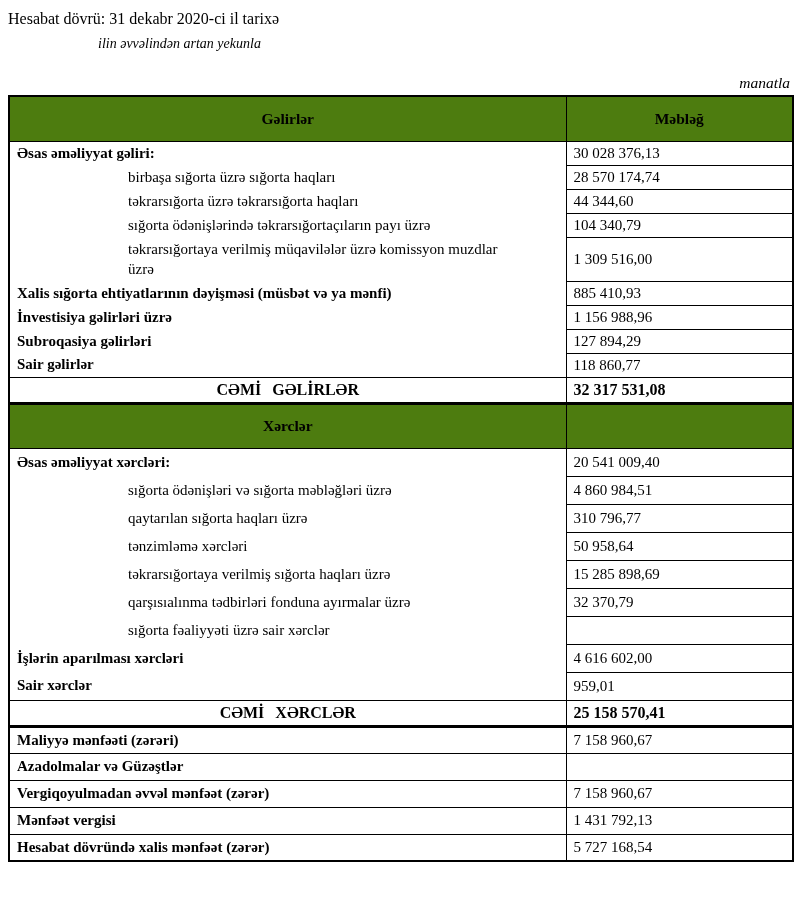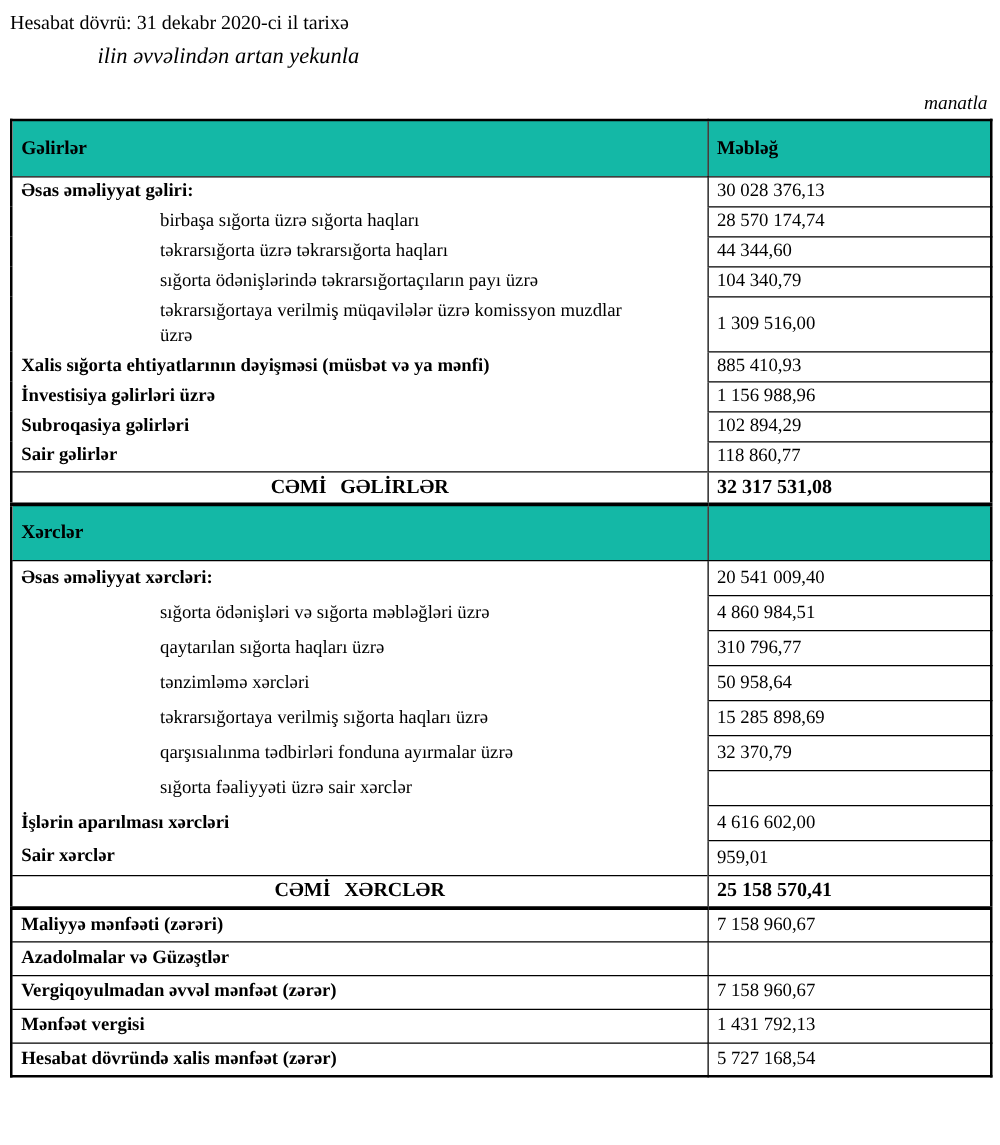--- a/index.html
+++ b/index.html
@@ -4,34 +4,34 @@
 <style>
   * { margin:0; padding:0; box-sizing:border-box; }
   html,body { background:#ffffff; }
   body {
     width:800px; height:916px;
     font-family:"Liberation Serif","DejaVu Serif",serif;
     color:#000; overflow:hidden;
   }
   .page { padding:6px 8px 0 8px; }
   .hline { font-size:16px; line-height:26px; }
-  .subtitle { font-style:italic; font-size:18px; line-height:24px; margin-left:70px; }
+  .subtitle { font-style:italic; font-size:14px; line-height:24px; margin-left:90px; }
   .currency-note { font-style:italic; font-size:15.5px; text-align:right; padding-right:2px; margin-top:18px; margin-bottom:3px; }
 
   table.report {
     width:784px; border-collapse:collapse; table-layout:fixed;
     border:2px solid #000;
   }
   col.c1 { width:557px; }
   col.c2 { width:227px; }
   td { font-size:15px; vertical-align:middle; padding:1px 7px; overflow:hidden; }
 
   tr.ghead td {
-    background:#14b8a6; border:1px solid #000;
-    text-align:left; font-weight:bold; font-size:15.5px; height:45px;
+    background:#4d7c0f; border:1px solid #000;
+    text-align:center; font-weight:bold; font-size:15.5px; height:45px;
   }
   tr.xhead td { border-top:3px solid #000; }
 
   td.lbl { border-right:1px solid #000; }
   td.amt { border:1px solid #000; text-align:left; }
 
   tr.r24 { height:24px; }
   tr.r28 { height:28px; }
   tr.double { height:44px; }
 
@@ -95,21 +95,21 @@
     <tr class="r24">
       <td class="lbl bold">Xalis sığorta ehtiyatlarının dəyişməsi (müsbət və ya mənfi)</td>
       <td class="amt">885 410,93</td>
     </tr>
     <tr class="r24">
       <td class="lbl bold">İnvestisiya gəlirləri üzrə</td>
       <td class="amt">1 156 988,96</td>
     </tr>
     <tr class="r24">
       <td class="lbl bold">Subroqasiya gəlirləri</td>
-      <td class="amt">102 894,29</td>
+      <td class="amt">127 894,29</td>
     </tr>
     <tr class="r24">
       <td class="lbl bold">Sair gəlirlər</td>
       <td class="amt">118 860,77</td>
     </tr>
 
     <tr class="total">
       <td class="lbl">CƏMİ GƏLİRLƏR</td>
       <td class="amt">32 317 531,08</td>
     </tr>

